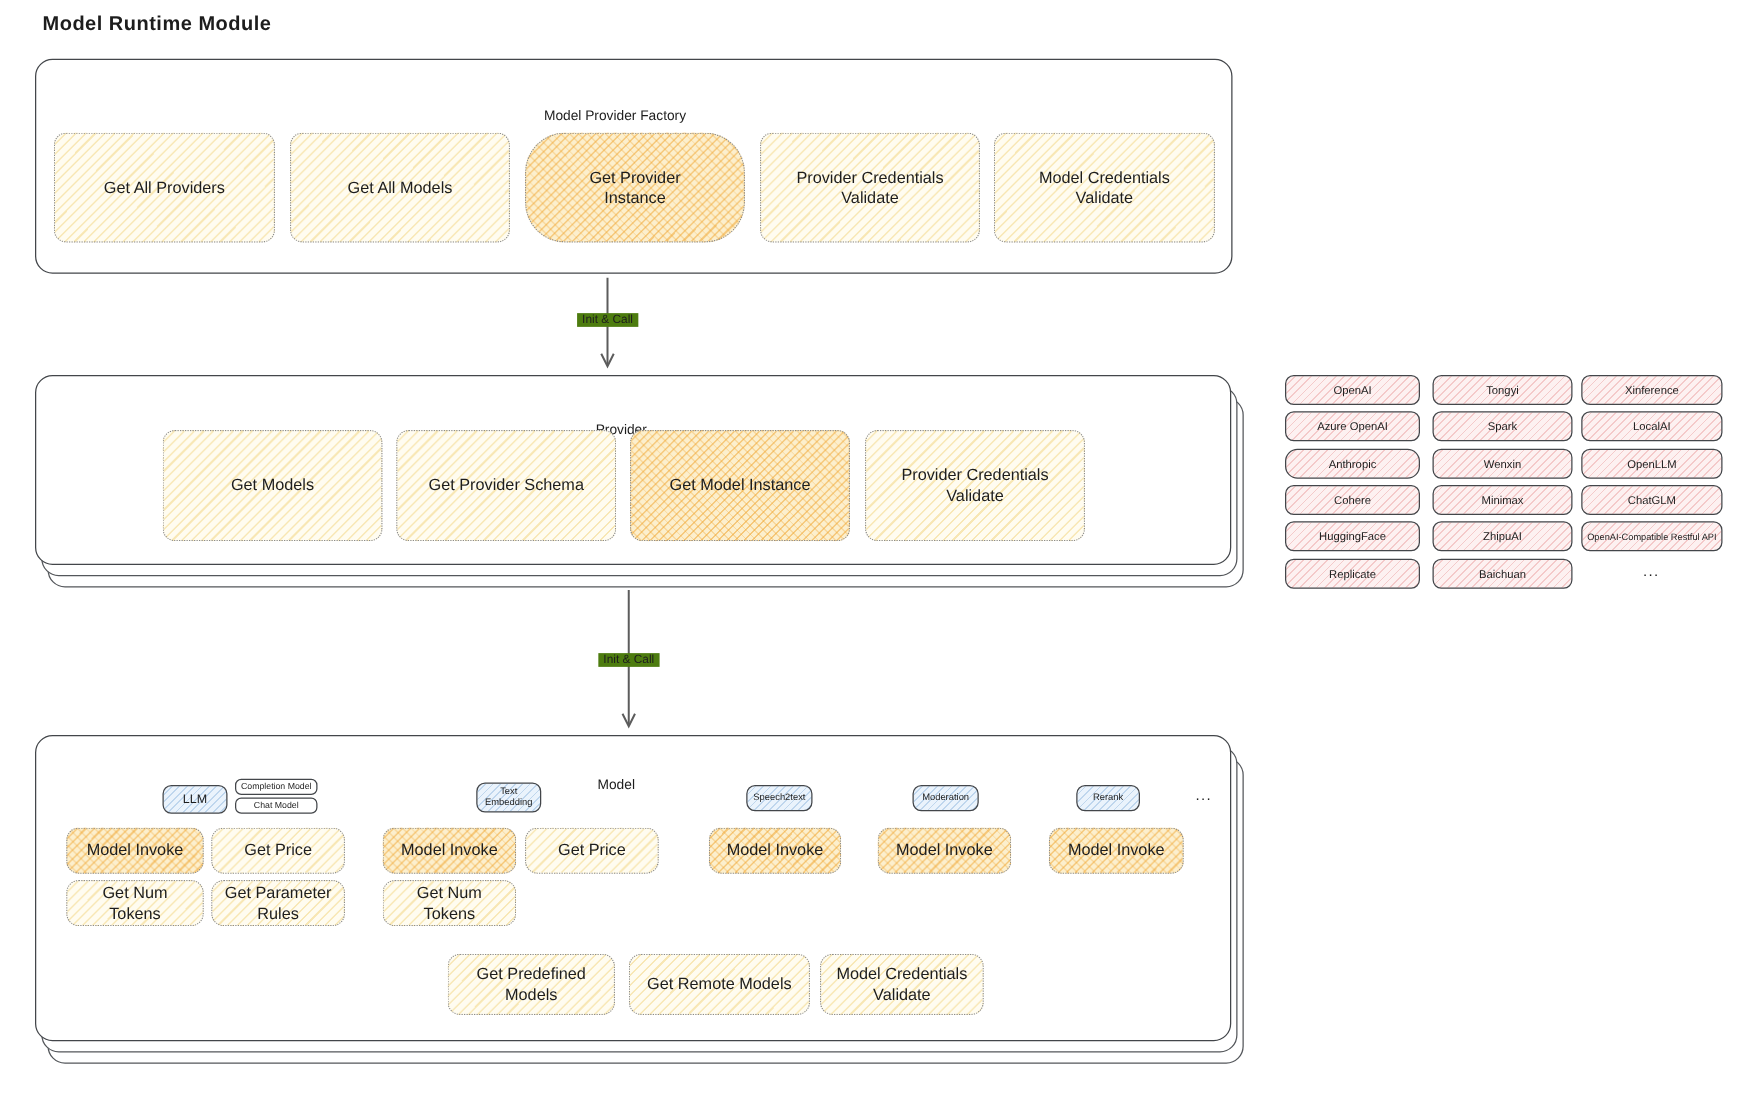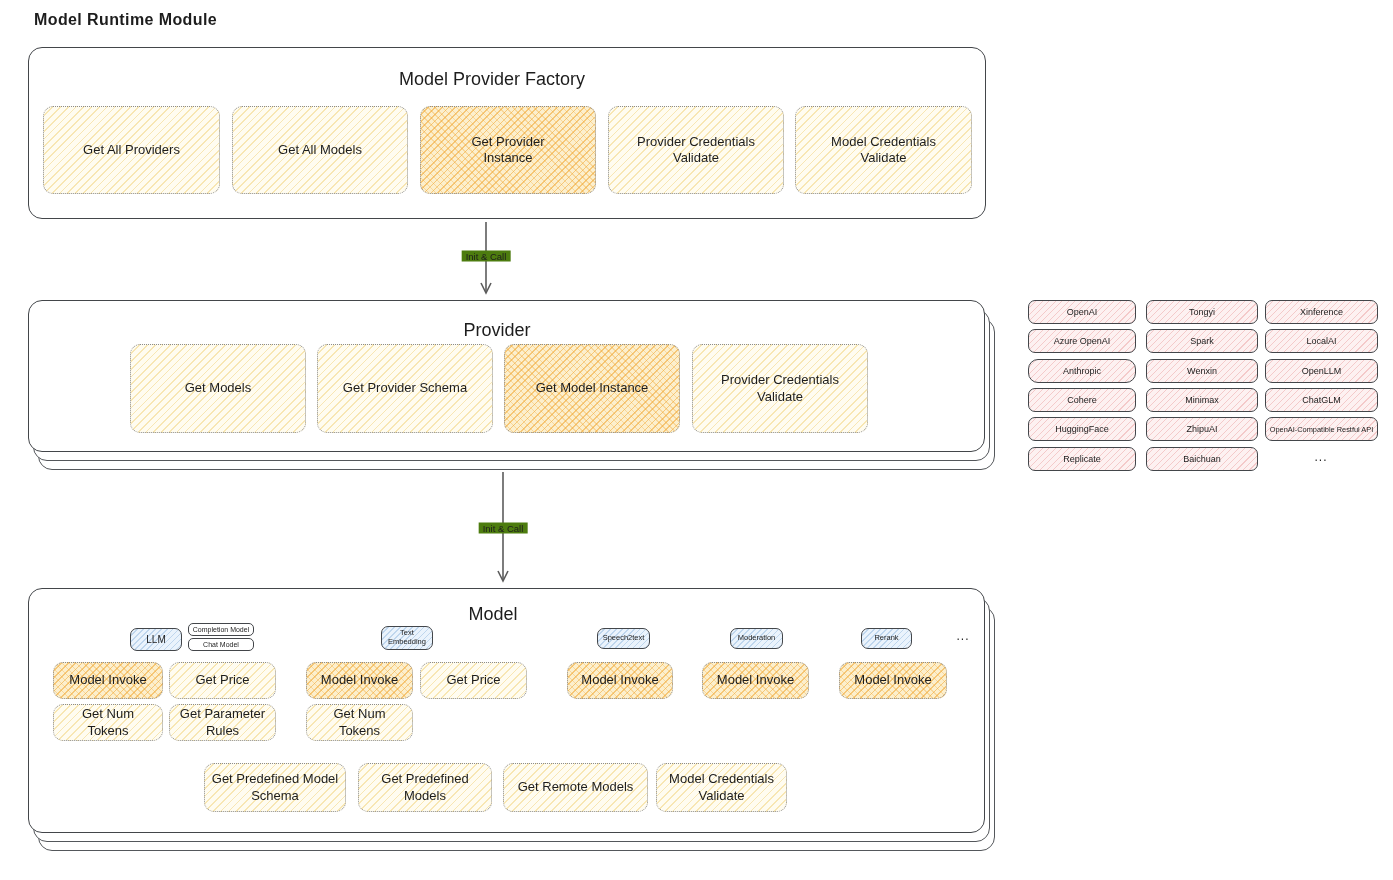--- a/index.html
+++ b/index.html
@@ -4,21 +4,21 @@
 <style>
   html,body { margin:0; padding:0; background:#ffffff; }
   body { font-family:"Liberation Sans", sans-serif; color:#1d1d1d; }
   .canvas { position:relative; width:1393px; height:880px; background:#fff; overflow:hidden; }
 
   .page-title { position:absolute; left:34px; top:11px; font-size:16px; font-weight:bold; letter-spacing:.4px; }
 
   
   .frame { position:absolute; background:#fff; border:1.6px solid #43464a; border-radius:14px; box-sizing:border-box; }
   .stack-layer { position:absolute; background:#fff; border:1.4px solid #54575b; border-radius:14px; box-sizing:border-box; }
-  .frame-title { position:absolute; font-size:18px; transform:translateX(-50%); white-space:nowrap; }
+  .frame-title { position:absolute; font-size:11px; transform:translateX(-50%); white-space:nowrap;margin-top:18px; }
 
   
   .fn { position:absolute; display:flex; align-items:center; justify-content:center;
         text-align:center; font-size:13px; line-height:1.25; padding:2px 6px;
         box-sizing:border-box; border:1.6px dotted #8c8c8c; border-radius:10px; }
   .fn.yellow { background-color:#fffcf0;
        background-image:repeating-linear-gradient(135deg, rgba(238,201,95,0.42) 0 1.2px, transparent 1.2px 5.5px); }
   .fn.orange { background-color:#fcefcd;
        background-image:repeating-linear-gradient(135deg, rgba(240,166,50,0.55) 0 1.2px, transparent 1.2px 4.8px),
                         repeating-linear-gradient(45deg,  rgba(240,166,50,0.33) 0 1px,   transparent 1px 5px); }
@@ -59,21 +59,21 @@
 
   <div class="frame" style="left:28px; top:47px; width:958px; height:172px;"></div>
   <div class="frame-title" style="left:492px; top:69px;">Model Provider Factory</div>
 
   <div class="fn yellow big" style="left:43px;  top:106px; width:177px; height:88px;">
       <span>Get All Providers</span>
     </div>
   <div class="fn yellow big" style="left:232px; top:106px; width:176px; height:88px;">
       <span>Get All Models</span>
     </div>
-  <div class="fn orange pad-wide" style="left:420px; top:106px; width:176px; height:88px;">
+  <div class="fn orange pad-wide" style="left:420px; top:106px; width:176px; height:88px;border-radius:32px;">
       <span>Get Provider Instance</span>
     </div>
   <div class="fn yellow big" style="left:608px; top:106px; width:176px; height:88px;">
       <span>Provider Credentials Validate</span>
     </div>
   <div class="fn yellow big" style="left:795px; top:106px; width:177px; height:88px;">
       <span>Model Credentials Validate</span>
     </div>
 
   <svg class="arrow" style="left:478px; top:222px;" width="16" height="74" viewBox="0 0 16 74">
@@ -218,23 +218,20 @@
   <div class="fn orange" style="left:567px; top:662px; width:106px; height:37px;">
       <span>Model Invoke</span>
     </div>
   <div class="fn orange" style="left:702px; top:662px; width:107px; height:37px;">
       <span>Model Invoke</span>
     </div>
   <div class="fn orange" style="left:839px; top:662px; width:108px; height:37px;">
       <span>Model Invoke</span>
     </div>
 
-  <div class="fn yellow" style="left:204px; top:763px; width:142px; height:49px;">
-      <span>Get Predefined Model Schema</span>
-    </div>
   <div class="fn yellow" style="left:358px; top:763px; width:134px; height:49px;">
       <span>Get Predefined Models</span>
     </div>
   <div class="fn yellow" style="left:503px; top:763px; width:145px; height:49px;">
       <span>Get Remote Models</span>
     </div>
   <div class="fn yellow" style="left:656px; top:763px; width:131px; height:49px;">
       <span>Model Credentials Validate</span>
     </div>
 

